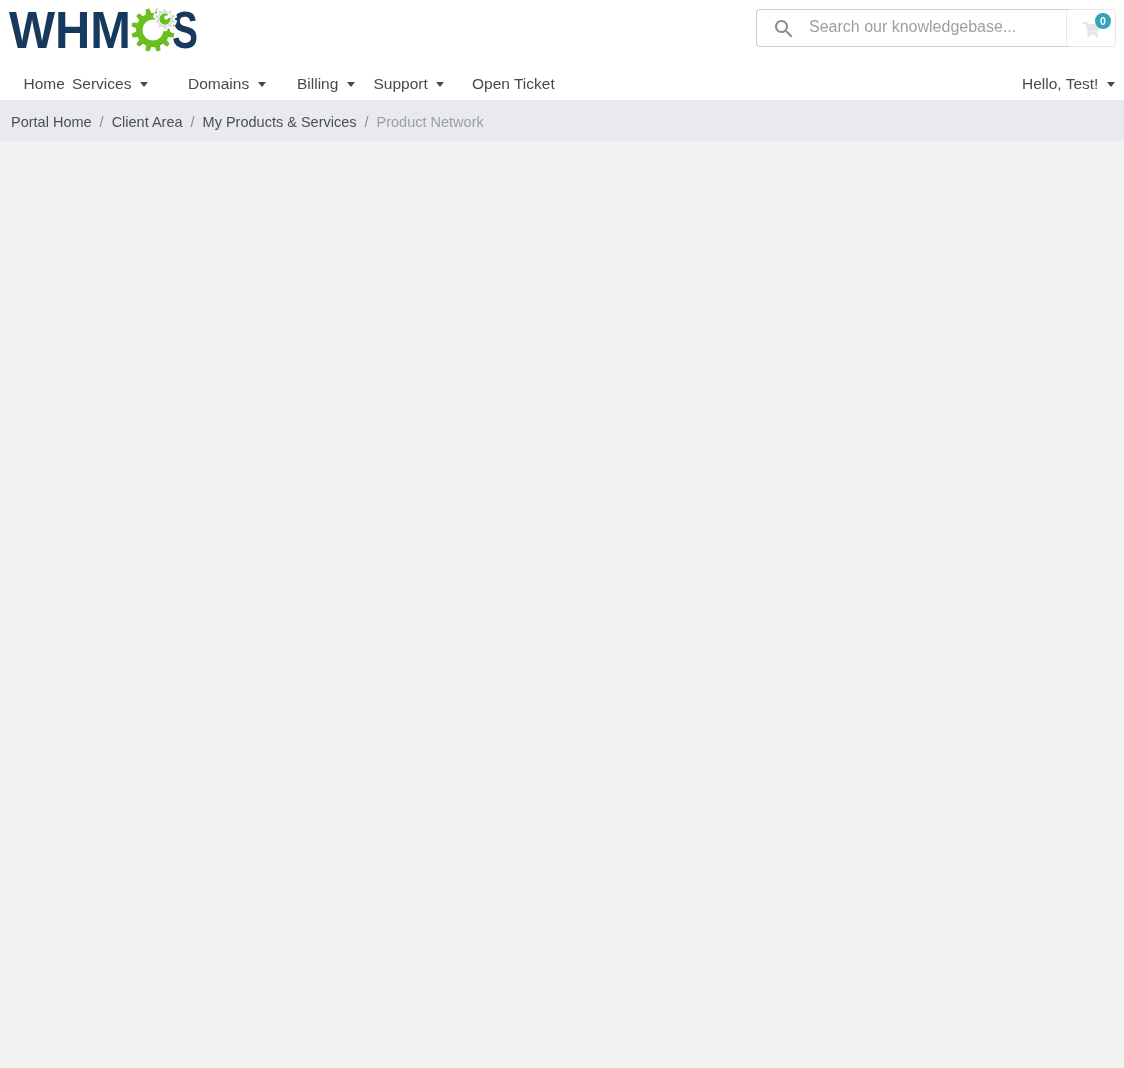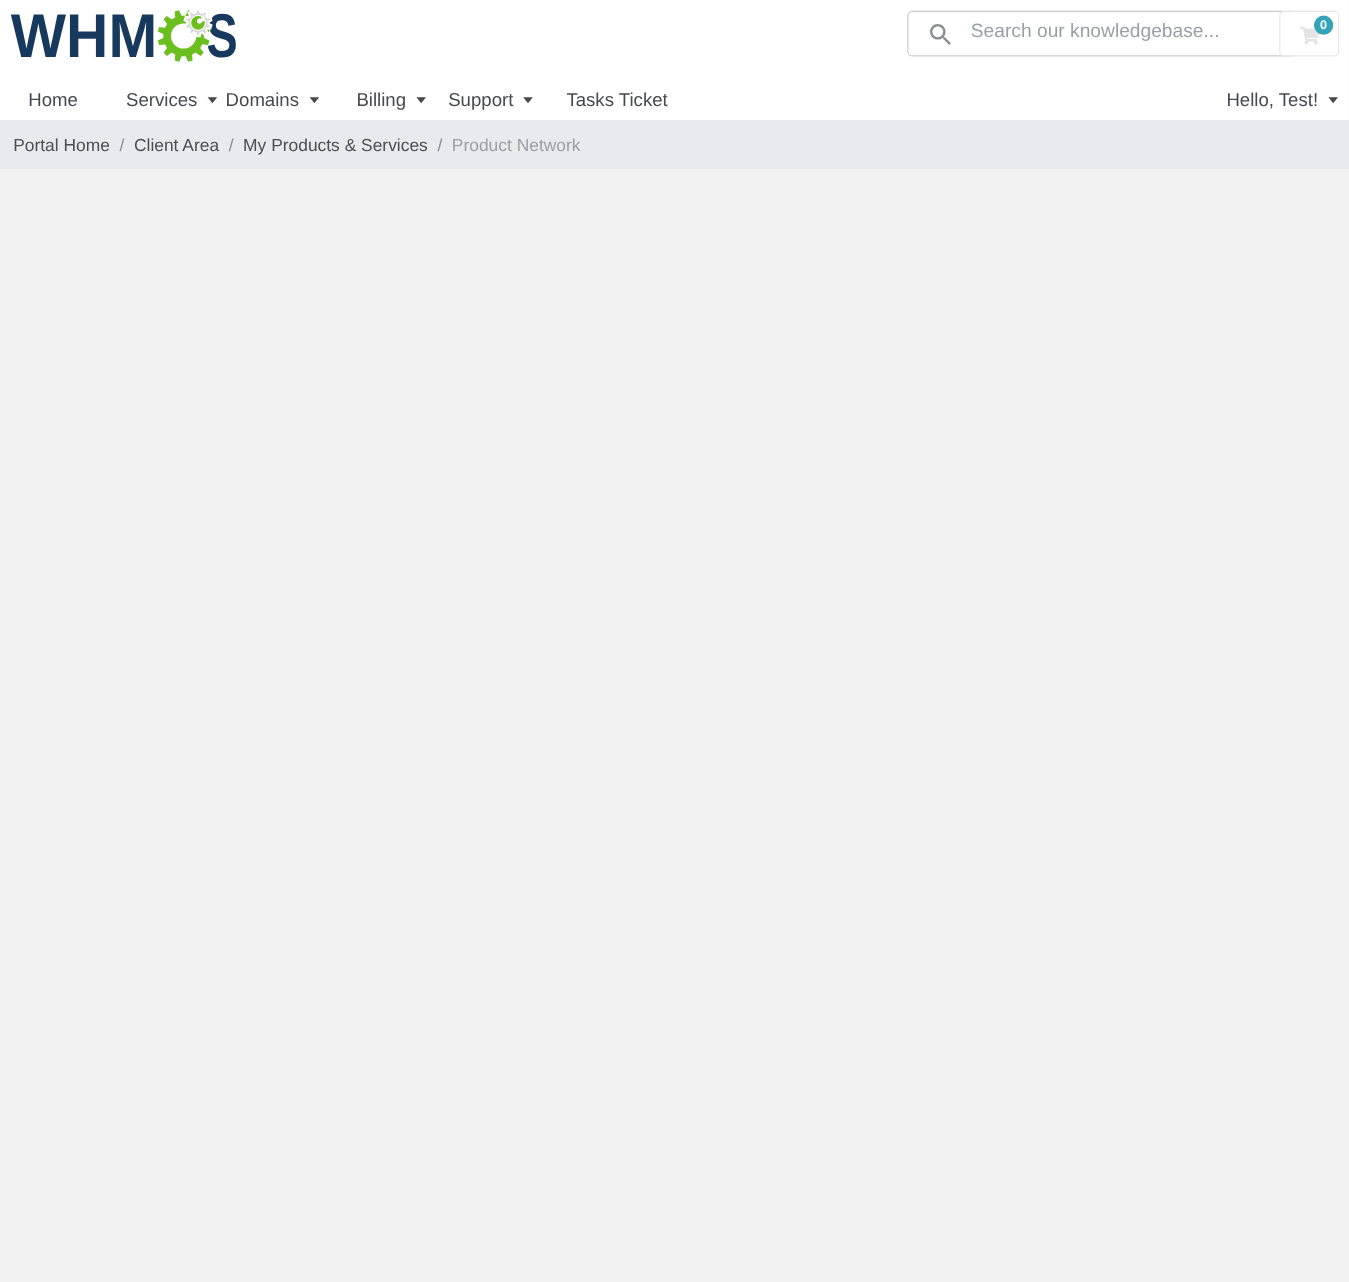--- a/index.html
+++ b/index.html
@@ -103,25 +103,25 @@
   </div>
   <div class="cartbtn">
     <svg class="cart" width="17" height="15" viewBox="0 0 576 512" fill="#e4e4e4">
         <path d="M528.12 301.319l47.273-208C578.806 78.301 567.391 64 551.99 64H159.208l-9.166-44.81C147.758 8.021 137.93 0 126.529 0H24C10.745 0 0 10.745 0 24v16c0 13.255 10.745 24 24 24h69.883l70.248 343.435C147.325 417.1 136 435.222 136 456c0 30.928 25.072 56 56 56s56-25.072 56-56c0-10.51-2.896-20.345-7.932-28.75h170.264c-5.036 8.405-7.932 18.24-7.932 28.75 0 30.928 25.072 56 56 56s56-25.072 56-56c0-22.015-12.703-41.06-31.18-50.222l5.517-24.276c3.413-15.018-8.002-29.252-23.403-29.252H218.117l-6.545-32h293.145c11.206 0 20.92-7.754 23.403-18.681z"></path>
       </svg>
     <div class="cartbadge">0</div>
   </div>
 </div>
 <div class="nav">
   <span class="it" style="left:23.5px">Home</span>
-  <span class="it" style="left:105px">Services &nbsp;<span class="caret"></span></span>
+  <span class="it" style="left:72px">Services &nbsp;<span class="caret"></span></span>
   <span class="it" style="left:188px">Domains &nbsp;<span class="caret"></span></span>
   <span class="it" style="left:297px">Billing &nbsp;<span class="caret"></span></span>
   <span class="it" style="left:373.5px">Support &nbsp;<span class="caret"></span></span>
-  <span class="it" style="left:472px">Tasks Ticket</span>
+  <span class="it" style="left:472px">Open Ticket</span>
   <span class="it" style="left:1022px">Hello, Test! &nbsp;<span class="caret"></span></span>
 </div>
 <div class="breadcrumb">Portal Home<span class="sep">/</span>Client Area<span class="sep">/</span>My Products &amp; Services<span class="sep">/</span><span class="cur">Product Network</span></div>
 
 <div class="content">
   <div class="sidebar">
     <div class="panel">
       <div class="panel-h"><svg class="hic" width="17" height="16" viewBox="0 0 576 512" fill="#24292e">
             <path d="M259.3 17.8L194 150.2 47.9 171.5c-26.2 3.8-36.7 36.1-17.7 54.6l105.7 103-25 145.5c-4.5 26.3 23.2 46 46.4 33.7L288 439.6l130.7 68.7c23.2 12.2 50.9-7.4 46.4-33.7l-25-145.5 105.7-103c19-18.5 8.5-50.8-17.7-54.6L382 150.2 316.7 17.8c-11.7-23.6-45.6-23.9-57.4 0z"></path>
           </svg>Overview<svg class="chev" width="14" height="14" viewBox="0 0 448 512" fill="#24292e">

